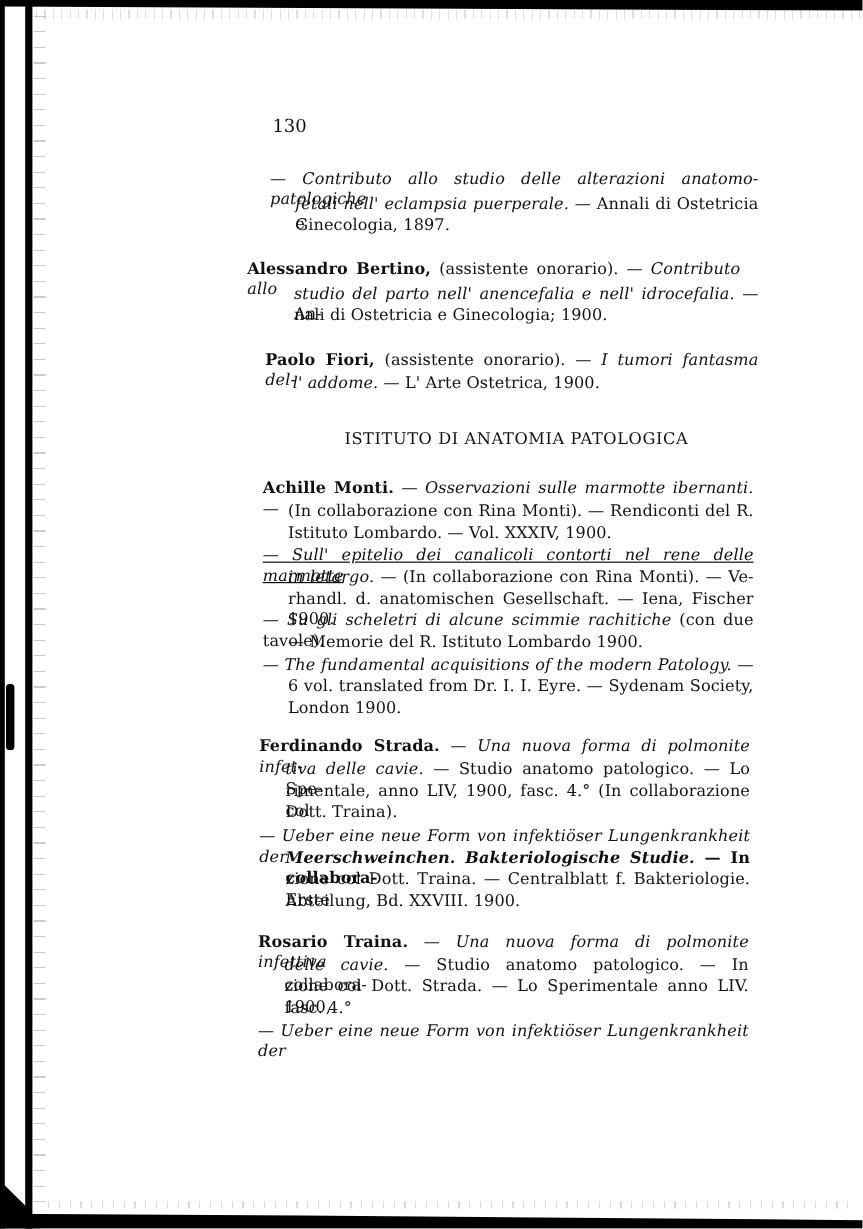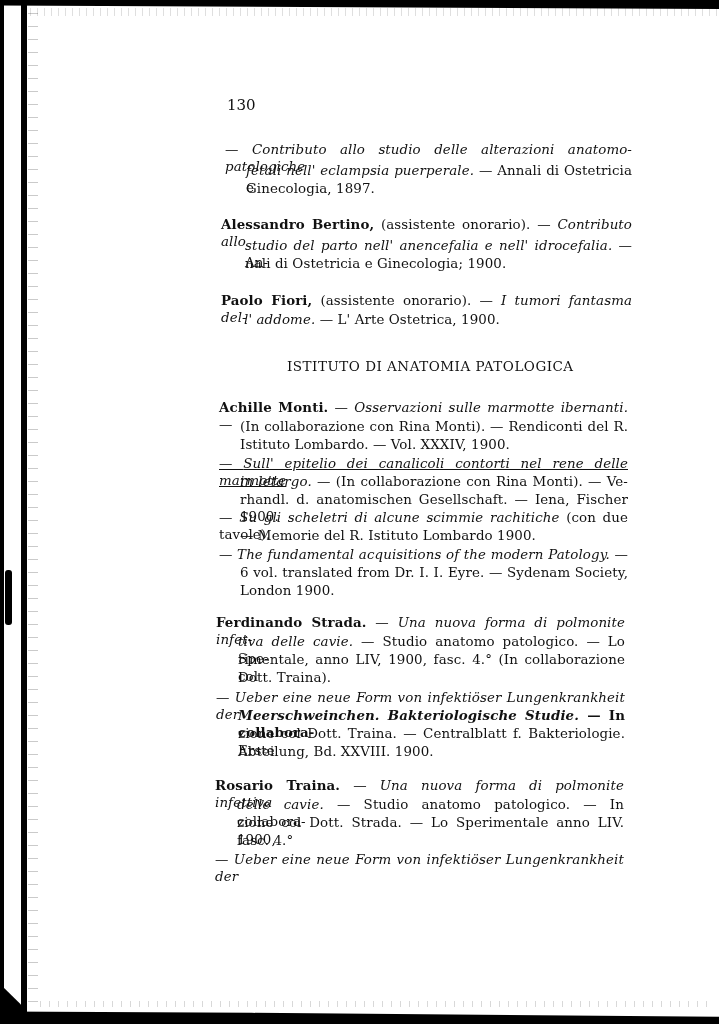--- a/index.html
+++ b/index.html
@@ -56,21 +56,21 @@
     <div>
       <div class="line" style="top: 141px; left: 225px; width: 407px; white-space: normal;">
         <span class="just"><span>— </span><span class="it">Contributo allo studio delle alterazioni anatomo-patologiche</span></span>
       </div>
       <div class="line" style="top: 162px; left: 246px; width: 386px; white-space: normal;">
         <span class="just"><span class="it">fetali nell' eclampsia puerperale.</span><span> — Annali di Ostetricia e</span></span>
       </div>
       <div class="line" style="top: 180px; left: 246px;"><span><span>Ginecologia, 1897.</span></span></div>
     </div>
     <div>
-      <div class="line" style="top: 216px; left: 221px; width: 411px; white-space: normal;">
+      <div class="line" style="top: 216px; left: 206px; width: 411px; white-space: normal;">
         <span class="just"><span class="bd">Alessandro Bertino,</span><span> (assistente onorario). — </span><span class="it">Contributo allo</span></span>
       </div>
       <div class="line" style="top: 237px; left: 245px; width: 387px; white-space: normal;">
         <span class="just"><span class="it">studio del parto nell' anencefalia e nell' idrocefalia.</span><span> — An-</span></span>
       </div>
       <div class="line" style="top: 255px; left: 245px;"><span><span>nali di Ostetricia e Ginecologia; 1900.</span></span></div>
     </div>
     <div>
       <div class="line" style="top: 292px; left: 221px; width: 411px; white-space: normal;">
         <span class="just"><span class="bd">Paolo Fiori,</span><span> (assistente onorario). — </span><span class="it">I tumori fantasma del-</span></span>

